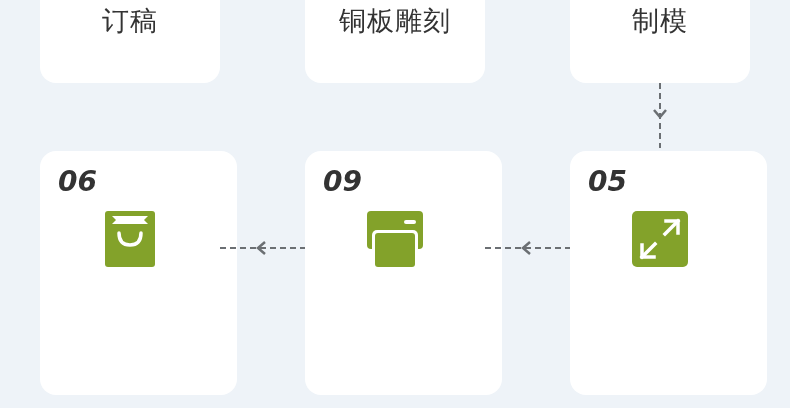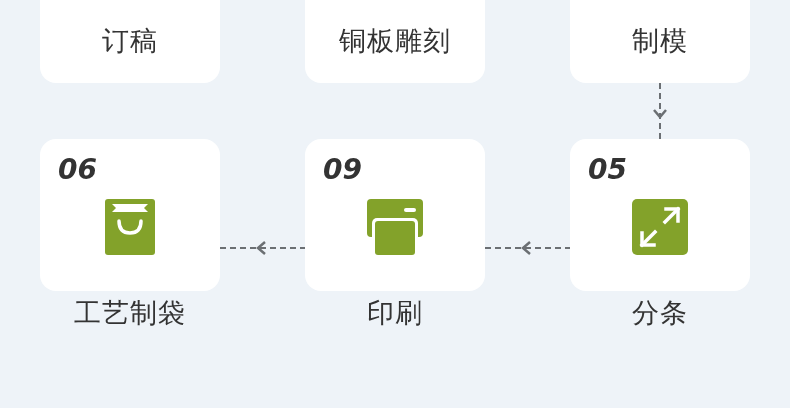--- a/index.html
+++ b/index.html
@@ -8,30 +8,30 @@
     background:#eef3f8;
     font-family:"DejaVu Sans", sans-serif;
     position:relative;
   }
   .card {
     position:absolute; background:#ffffff; border-radius:16px;
     width:180px;
   }
   .card .label {
     position:absolute; left:0; right:0; text-align:center;
-    font-size:27px; color:#333333; letter-spacing:1px;margin-top:20px;
+    font-size:27px; color:#333333; letter-spacing:1px;
   }
   .card .num {
     position:absolute; left:18px; top:14px;
     font-size:28px; font-weight:bold; font-style:italic; color:#333333;
   }
   .card .icon { position:absolute; left:62px; top:60px; width:56px; height:56px; }
   .top { top:-20px; height:103px; }
   .top .label { top:20px; line-height:42px; }
-  .bottom { top:139px; height:152px; }
+  .bottom { top:151px; height:244px;padding-left:17px; }
   .bottom .label { top:136px; }
   .arrow { position:absolute; }
 </style>
 </head>
 <body>
 
 <div class="card top" style="left:40px;">
   <div class="label">订稿</div>
 </div>
 <div class="card top" style="left:305px;">
@@ -46,49 +46,46 @@
   <polyline points="4,27 10,34 16,27" fill="none" stroke="#6b6f73" stroke-width="2.5"></polyline>
 </svg>
 
 <div class="card bottom" style="left:40px;">
   <div class="num">06</div>
   <svg class="icon" viewBox="0 0 56 56">
     <rect x="3" y="0" width="50" height="56" rx="3" fill="#83a22a"></rect>
     <polygon points="10,5 46,5 42,9 46,13 10,13 14,9" fill="#ffffff"></polygon>
     <path d="M17 22 Q17 34 28 34 Q39 34 39 22" fill="none" stroke="#ffffff" stroke-width="3.5" stroke-linecap="round"></path>
   </svg>
-  <div class="label">工艺制袋</div>
 </div>
 
 <svg class="arrow" style="left:220px;top:238px;" width="85" height="20" viewBox="0 0 85 20">
   <line x1="0" y1="10" x2="85" y2="10" stroke="#6b6f73" stroke-width="2" stroke-dasharray="6,4"></line>
   <polyline points="45,4 38,10 45,16" fill="none" stroke="#6b6f73" stroke-width="2.5"></polyline>
 </svg>
 
 <div class="card bottom" style="left:305px;">
   <div class="num">09</div>
   <svg class="icon" viewBox="0 0 56 56">
     <rect x="0" y="0" width="56" height="38" rx="4" fill="#83a22a"></rect>
     <rect x="37" y="9" width="12" height="4" rx="2" fill="#ffffff"></rect>
     <rect x="5" y="19" width="46" height="37" rx="5" fill="#ffffff"></rect>
     <rect x="8" y="22" width="40" height="34" rx="3" fill="#83a22a"></rect>
   </svg>
-  <div class="label">印刷</div>
 </div>
 
 <svg class="arrow" style="left:485px;top:238px;" width="85" height="20" viewBox="0 0 85 20">
   <line x1="0" y1="10" x2="85" y2="10" stroke="#6b6f73" stroke-width="2" stroke-dasharray="6,4"></line>
   <polyline points="45,4 38,10 45,16" fill="none" stroke="#6b6f73" stroke-width="2.5"></polyline>
 </svg>
 
 <div class="card bottom" style="left:570px;">
   <div class="num">05</div>
   <svg class="icon" viewBox="0 0 56 56">
     <rect x="0" y="0" width="56" height="56" rx="5" fill="#83a22a"></rect>
     <g stroke="#ffffff" stroke-width="3.5" fill="none" stroke-linecap="square">
       <line x1="33" y1="23" x2="46" y2="10"></line>
       <polyline points="34,10 46,10 46,22"></polyline>
       <line x1="23" y1="33" x2="10" y2="46"></line>
       <polyline points="10,34 10,46 22,46"></polyline>
     </g>
   </svg>
-  <div class="label">分条</div>
 </div>
 
 </body></html>

